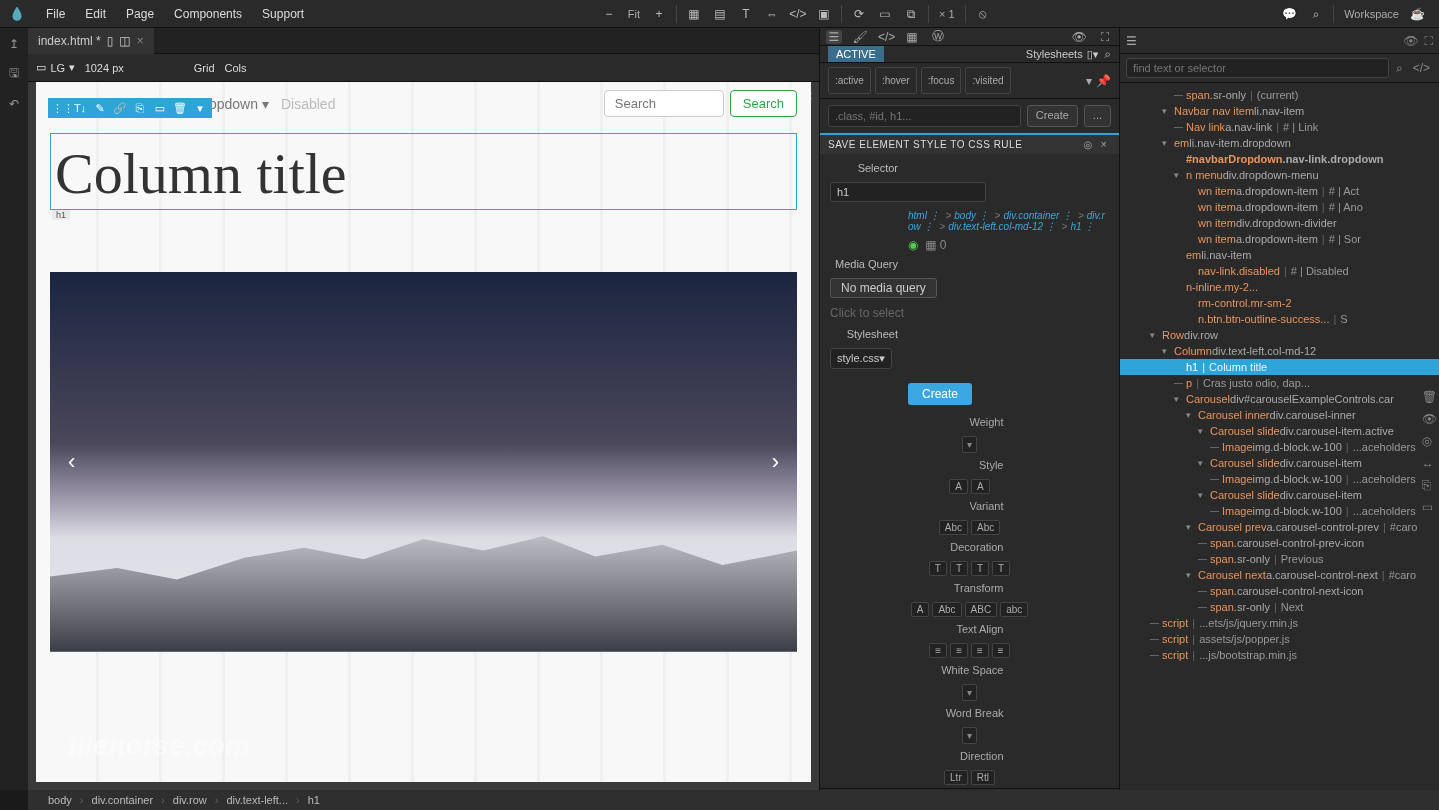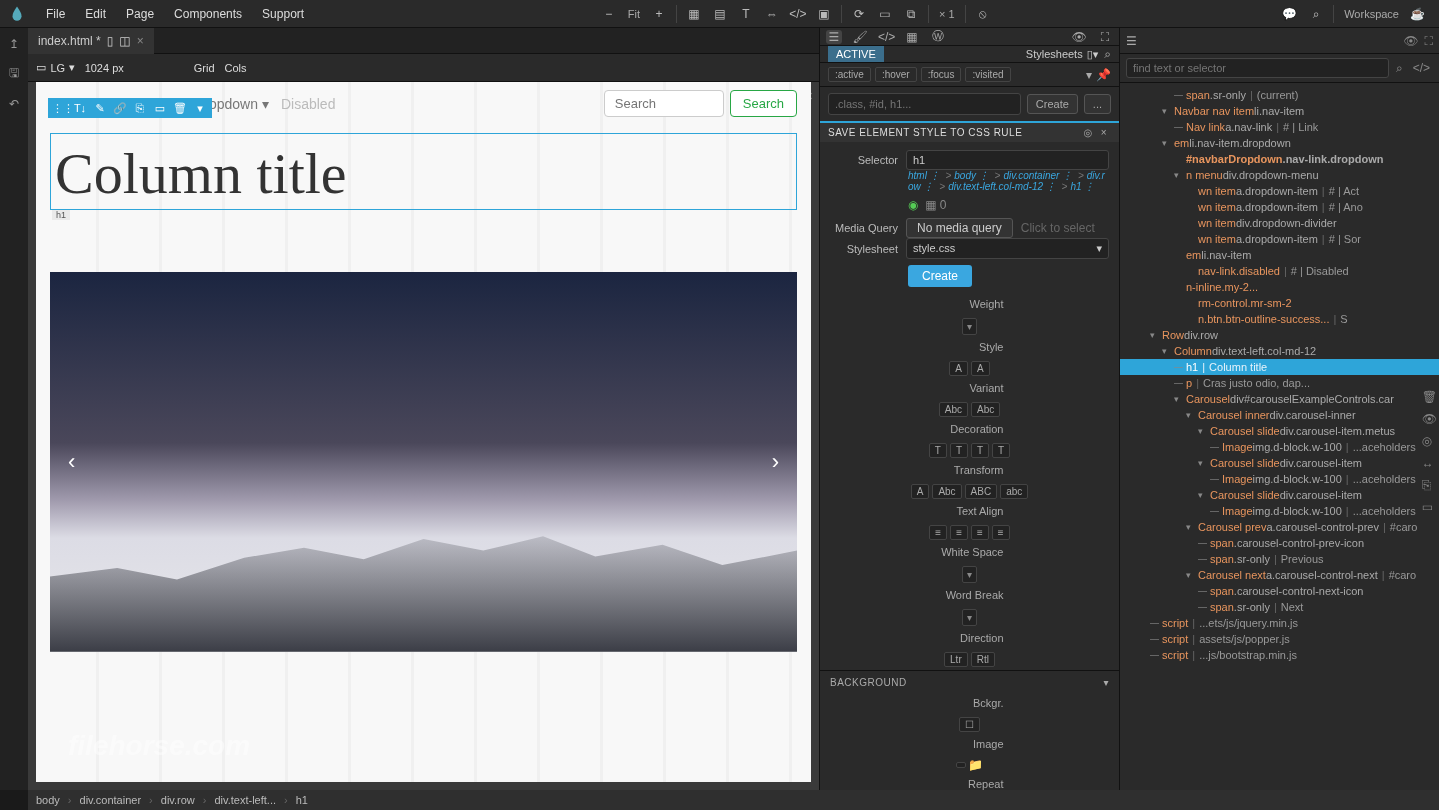--- a/index.html
+++ b/index.html
@@ -57,29 +57,29 @@
 
 .mid { width:300px; background:#2a2a2a; border-left:1px solid #111; display:flex; flex-direction:column; }
 .mid .iconrow { height:26px; display:flex; align-items:center; padding:0 6px; gap:10px; border-bottom:1px solid #111; }
 .mid .iconrow .ir { color:#aaa; width:16px; text-align:center; cursor:pointer; }
 .mid .iconrow .ir.active { background:#444; border-radius:3px; }
 .mid .iconrow .sp { flex:1; }
 .activebar { display:flex; align-items:center; height:28px; padding:0 8px; gap:6px; border-bottom:1px solid #111; }
 .activebar .atab { background:#3b6e8c; color:#fff; padding:2px 8px; font-size:11px; }
 .activebar .ssel { margin-left:auto; font-size:11px; color:#ccc; display:flex; align-items:center; gap:4px; }
 .pseudorow { display:flex; align-items:center; padding:4px 8px; gap:4px; border-bottom:1px solid #111; }
-.pseudorow .ps { border:1px solid #444; padding:1px 6px; font-size:10px; color:#aaa; border-radius:2px; cursor:pointer; }
-.createrow { display:flex; align-items:center; padding:6px 8px; gap:6px; }
+.pseudorow .ps { border:1px solid #444; padding:7px 6px; font-size:10px; color:#aaa; border-radius:2px; cursor:pointer; }
+.createrow { display:flex; padding:6px 8px; gap:6px; }
 .createrow input { flex:1; background:#222; border:1px solid #444; color:#888; padding:4px 6px; font-size:11px; border-radius:3px; }
 .createrow .btn { background:#333; border:1px solid #555; color:#aaa; padding:3px 8px; font-size:11px; border-radius:3px; cursor:pointer; }
 .modal-head { background:#333; border-top:2px solid #2ea5d9; padding:4px 8px; font-size:10px; letter-spacing:.5px; color:#ddd; display:flex; align-items:center; }
 .modal-head .sp { flex:1; }
 .modal-head .mi { color:#aaa; cursor:pointer; padding:0 4px; }
 .form { padding:8px 10px; }
-.frow { display:flex; align-items:center; gap:8px; }
+.frow { display:flex; align-items:flex-start; margin-bottom:8px; gap:8px;flex-direction:column; }
 .frow .lbl { width:68px; text-align:right; color:#bbb; font-size:11px; }
 .frow .fld { flex:1; background:#222; border:1px solid #444; color:#ccc; padding:3px 6px; font-size:11px; border-radius:3px; }
 .bcrumb { color:#3aa7e0; font-size:10px; padding-left:78px; margin-bottom:6px; word-break:break-all; }
 .bcrumb span { color:#3aa7e0;font-style:italic; }
 .bcrumb .gt { color:#777; padding:0 3px; }
 .createbtn { background:#3aa7e0; color:#fff; border:none; padding:4px 14px; border-radius:3px; font-size:12px; margin-left:78px; margin-top:6px; cursor:pointer; }
 
 .propgroup { font-size:10px; letter-spacing:.5px; color:#aaa; padding:6px 10px; border-top:1px solid #111; display:flex; }
 .proprow { display:flex; align-items:center; padding:3px 10px; gap:8px;flex-direction:column; }
 .proprow .plbl { width:68px; text-align:right; color:#aaa; font-size:11px; }
@@ -99,21 +99,21 @@
 .tn.sel { background:#2ea5d9; color:#fff; }
 .tn .caret { width:12px; color:#888; font-size:9px; }
 .tn .tag { color:#e8955e; }
 .tn.sel .tag { color:#fff; }
 .tn .cls { color:#aaa; }
 .tn .pipe { color:#666; padding:0 4px; }
 .tn .txt { color:#999; }
 .tn.sel .txt, .tn.sel .pipe { color:#e6f3fb; }
 
 
-.footer { position:absolute; left:28px; right:0; bottom:0; height:20px; background:#2f2f2f; display:flex; align-items:center; padding:0 8px; gap:8px; font-size:11px; color:#bbb;text-align:center; }
+.footer { position:absolute; left:28px; right:0; bottom:0; height:20px; background:#2f2f2f; display:flex; align-items:center; padding:0 20px; gap:8px; font-size:11px; color:#bbb;text-align:center; }
 .footer .fc { }
 .footer .fg { color:#666; }
 </style>
 </head>
 <body>
 
 <div class="menubar">
   <svg class="logo" viewBox="0 0 24 24">
       <path fill="#5ab" d="M12 2C8 8 6 11 6 15a6 6 0 0012 0c0-4-2-7-6-13z"></path>
     </svg>
@@ -502,21 +502,21 @@
           <span class="cls"> div#carouselExampleControls.car</span>
         </div>
         <div class="tn" style="padding-left: 66px;">
           <span class="caret">▾</span>
           <span class="tag">Carousel inner</span>
           <span class="cls"> div.carousel-inner</span>
         </div>
         <div class="tn" style="padding-left: 78px;">
           <span class="caret">▾</span>
           <span class="tag">Carousel slide</span>
-          <span class="cls"> div.carousel-item.metus</span>
+          <span class="cls"> div.carousel-item.active</span>
         </div>
         <div class="tn" style="padding-left: 90px;">
           <span class="caret">—</span>
           <span class="tag">Image</span>
           <span class="cls"> img.d-block.w-100</span>
           <span class="pipe"> | </span>
           <span class="txt">...aceholders</span>
         </div>
         <div class="tn" style="padding-left: 78px;">
           <span class="caret">▾</span>

